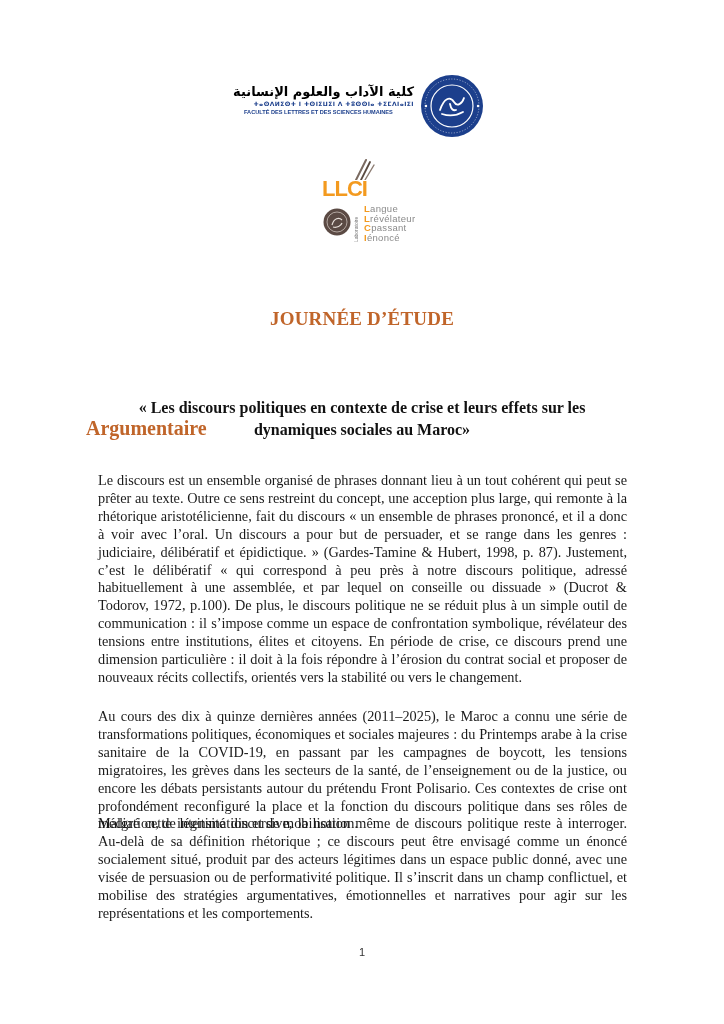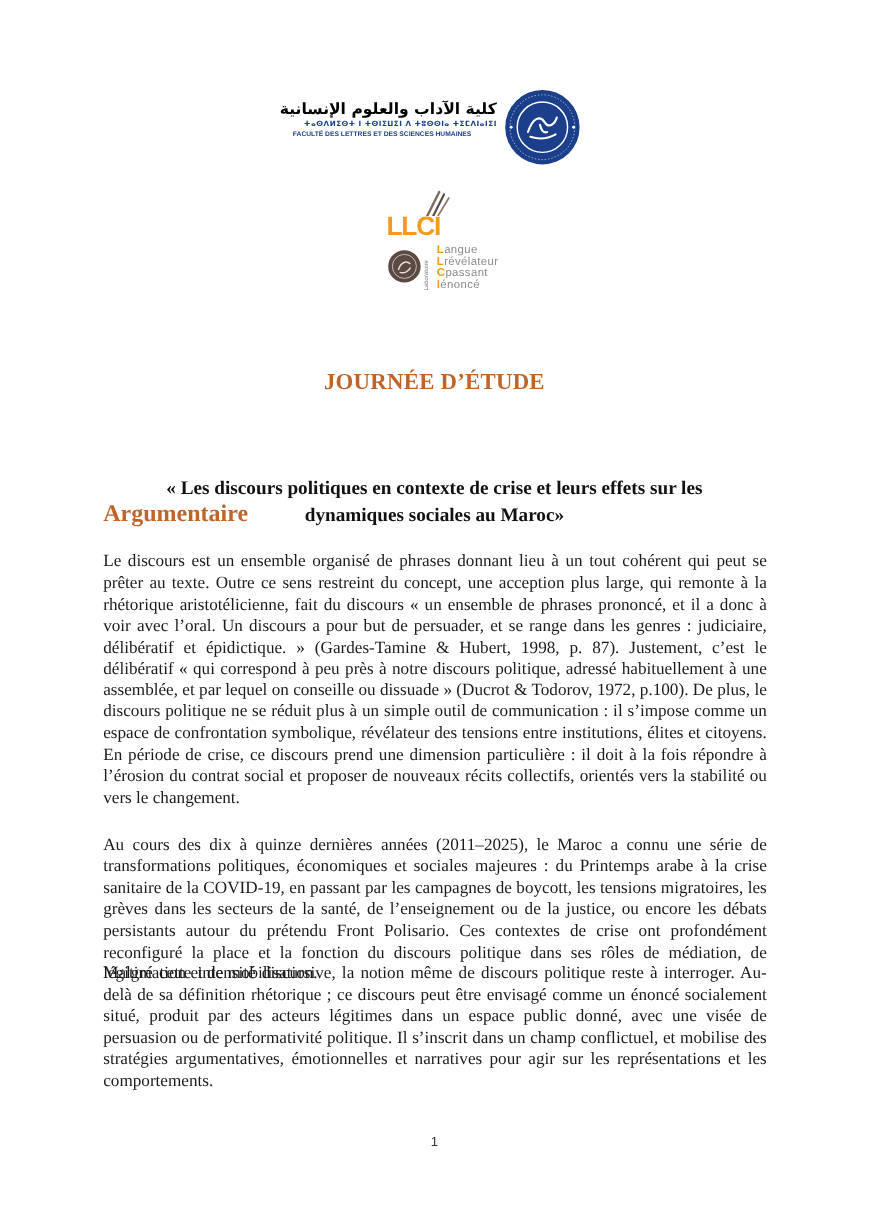--- a/index.html
+++ b/index.html
@@ -174,21 +174,21 @@
     .body-text {
       position: absolute;
       left: 86px;
       width: 553px;
       font-size: 14.3px;
       line-height: 17.9px;
       text-align: justify;
       color: #1a1a1a;
     }
     .body-text p {
-      margin: 0;
+      margin: 12px;
     }
     .para-1 { top: 460px; }
     .para-2 { top: 696px; }
     .para-3 { top: 803px; }
 
     .page-number {
       position: absolute;
       left: 0; width: 724px;
       top: 946px;
       text-align: center;

